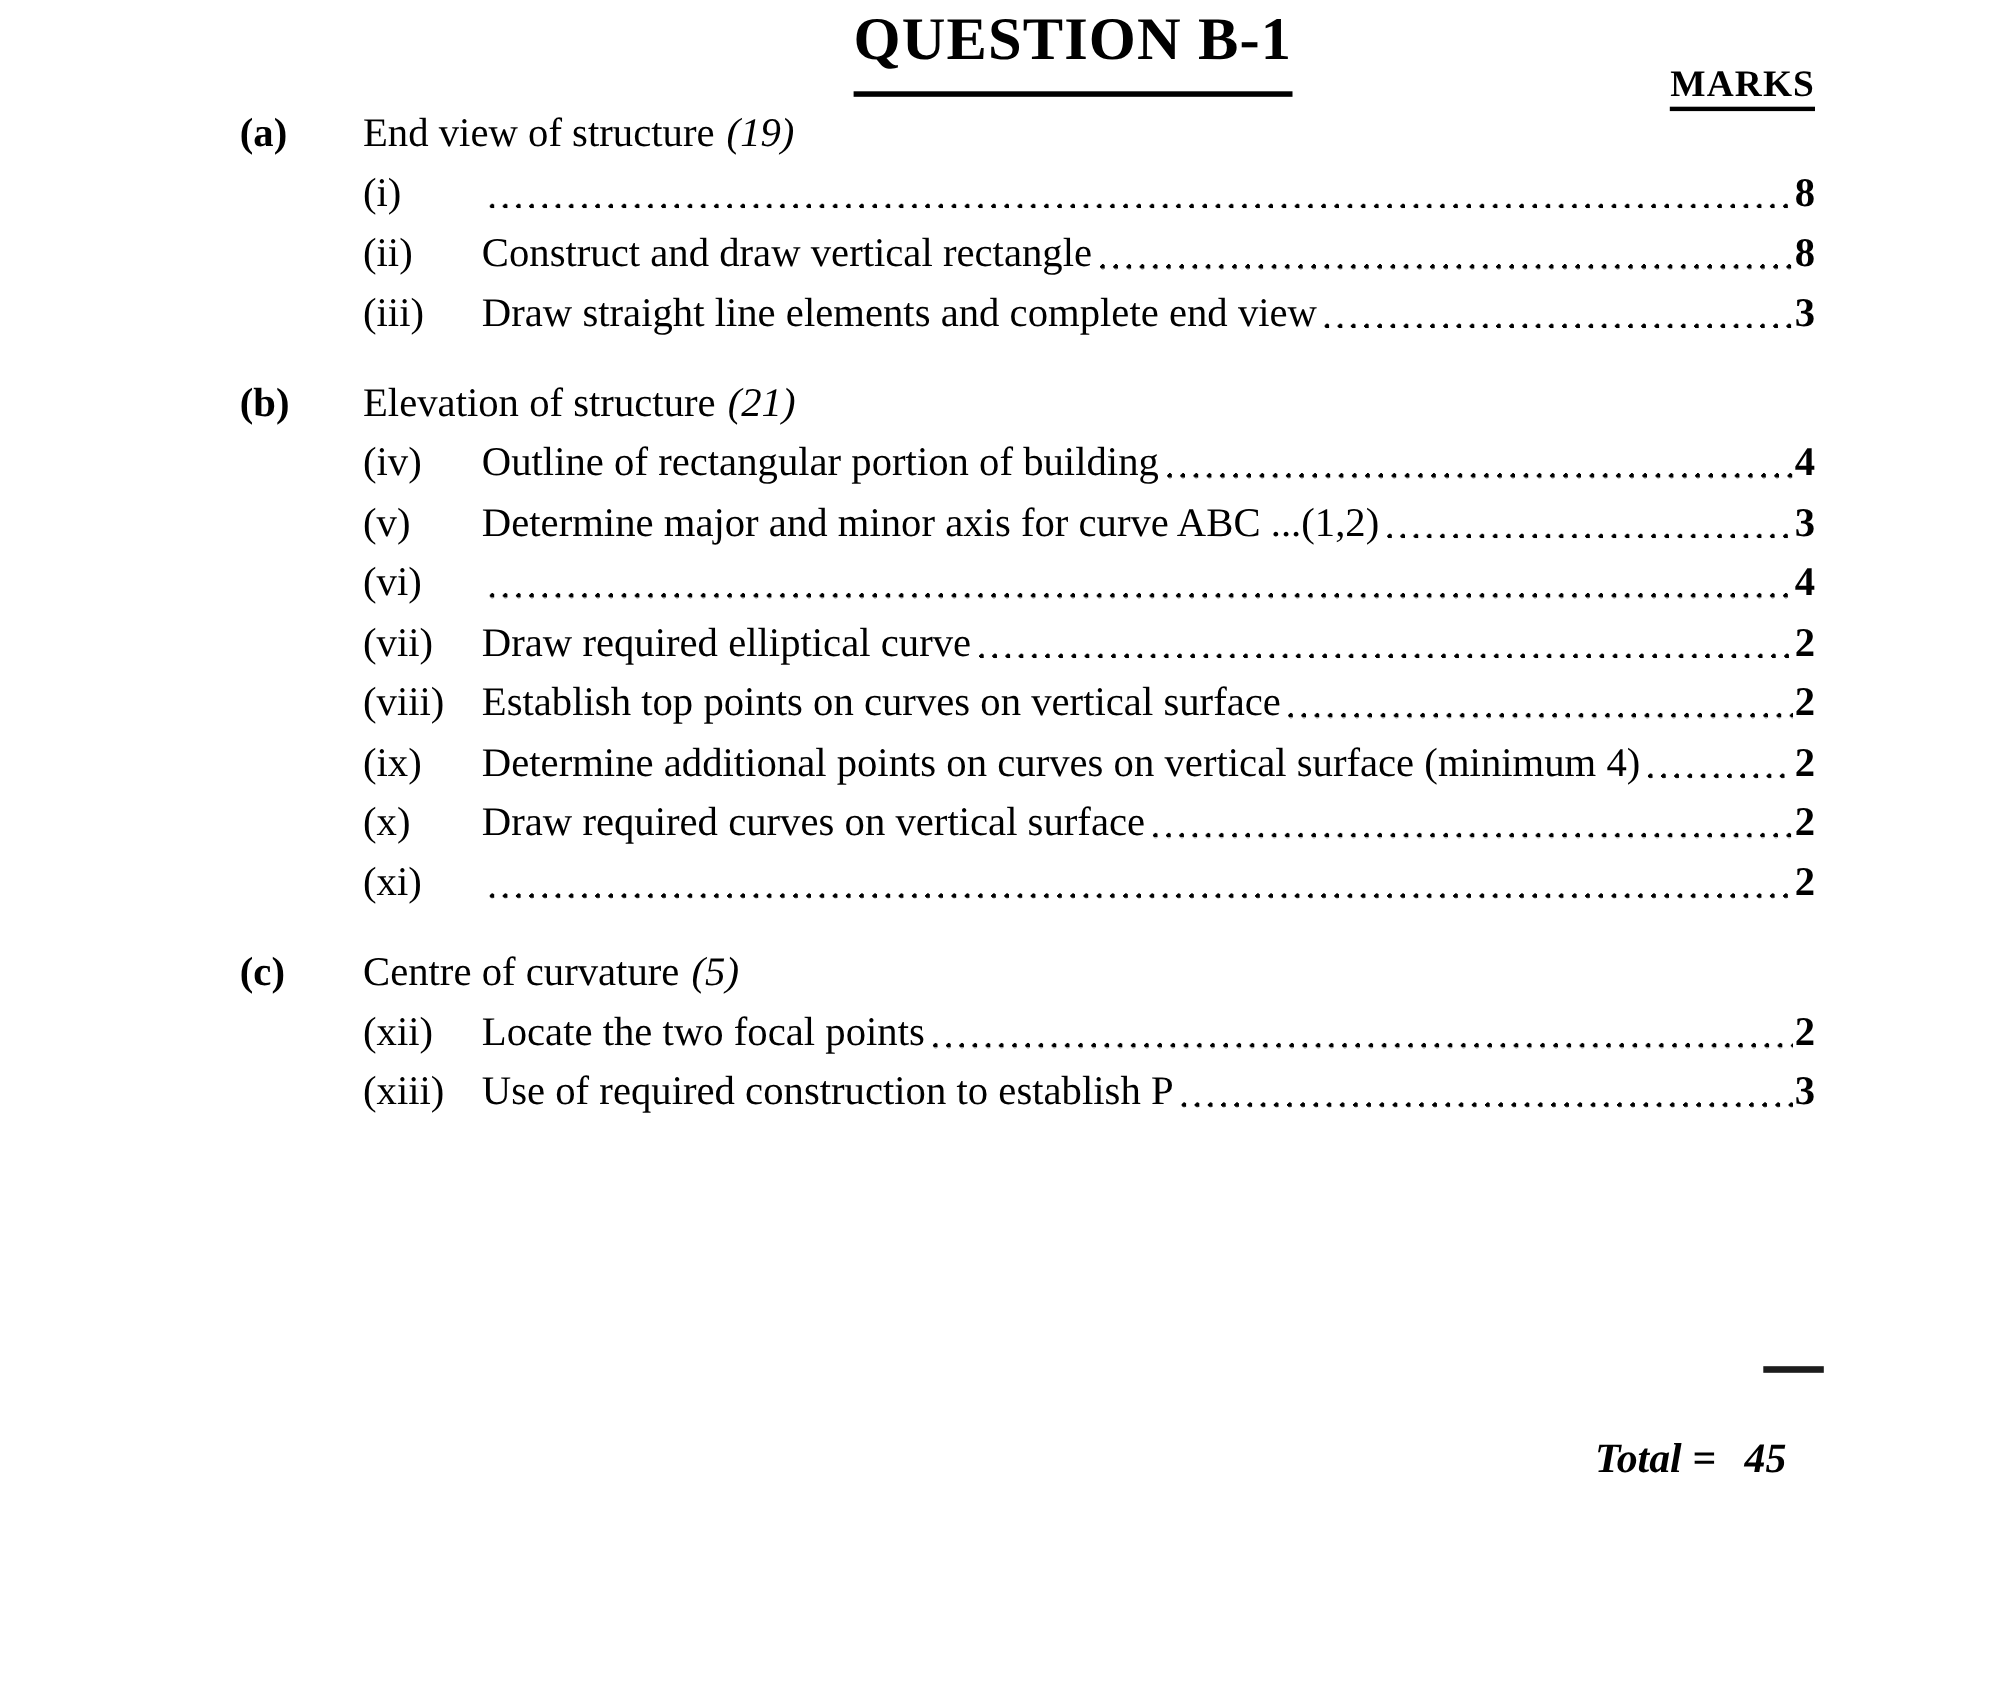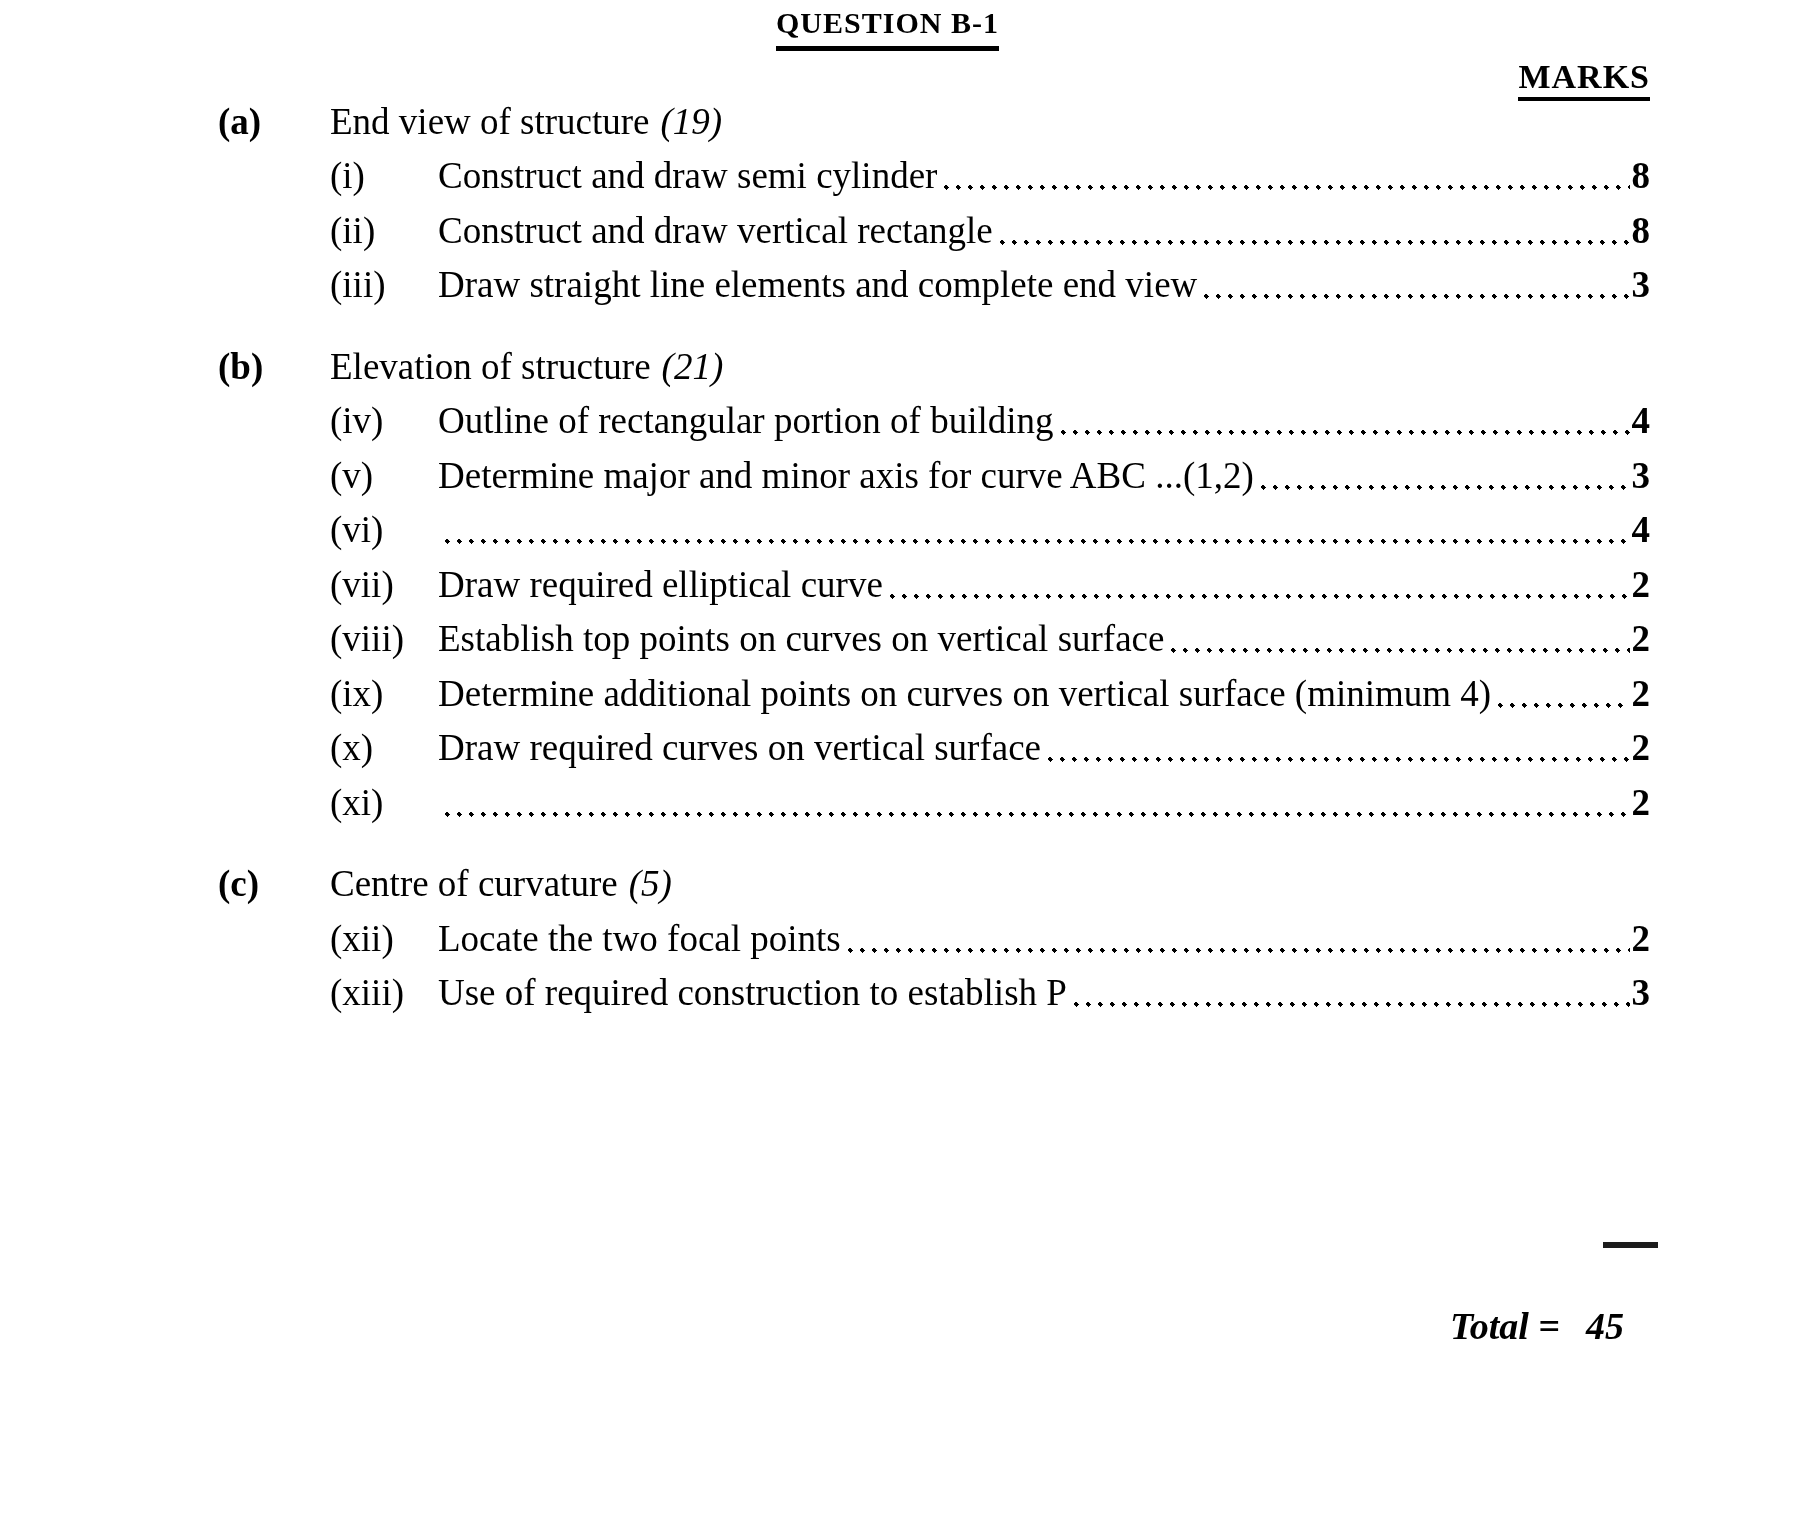--- a/index.html
+++ b/index.html
@@ -13,26 +13,26 @@
     font-size: 37px;
     overflow: hidden;
   }
 
   
   .header { position: relative; height: 94px; }
   .doc-title {
     position: absolute;
     top: 8px;
     left: 776px;
-    font-size: 30px;
+    font-size: 55px;
     font-weight: bold;
     line-height: 1;
     letter-spacing: 1px;
     border-bottom: 5px solid #000;
-    padding-bottom: 8px;
+    padding-bottom: 20px;
     white-space: nowrap;
   }
   .marks-header {
     position: absolute;
     top: 60px;
     right: 168px;
     font-size: 34px;
     font-weight: bold;
     line-height: 1;
     letter-spacing: 1px;
@@ -112,21 +112,20 @@
     <div class="marks-header">MARKS</div>
   </div>
 
   <div class="row">
     <span class="sec-label">(a)</span>
     <span class="sec-heading">End view of structure</span>
     <span class="sec-count">(19)</span>
   </div>
   <div class="row">
     <span class="numeral">(i)</span>
-    <span class="item-text">Construct and draw semi cylinder</span>
     <span class="leader"></span>
     <span class="mark">8</span>
   </div>
   <div class="row">
     <span class="numeral">(ii)</span>
     <span class="item-text">Construct and draw vertical rectangle</span>
     <span class="leader"></span>
     <span class="mark">8</span>
   </div>
   <div class="row">

